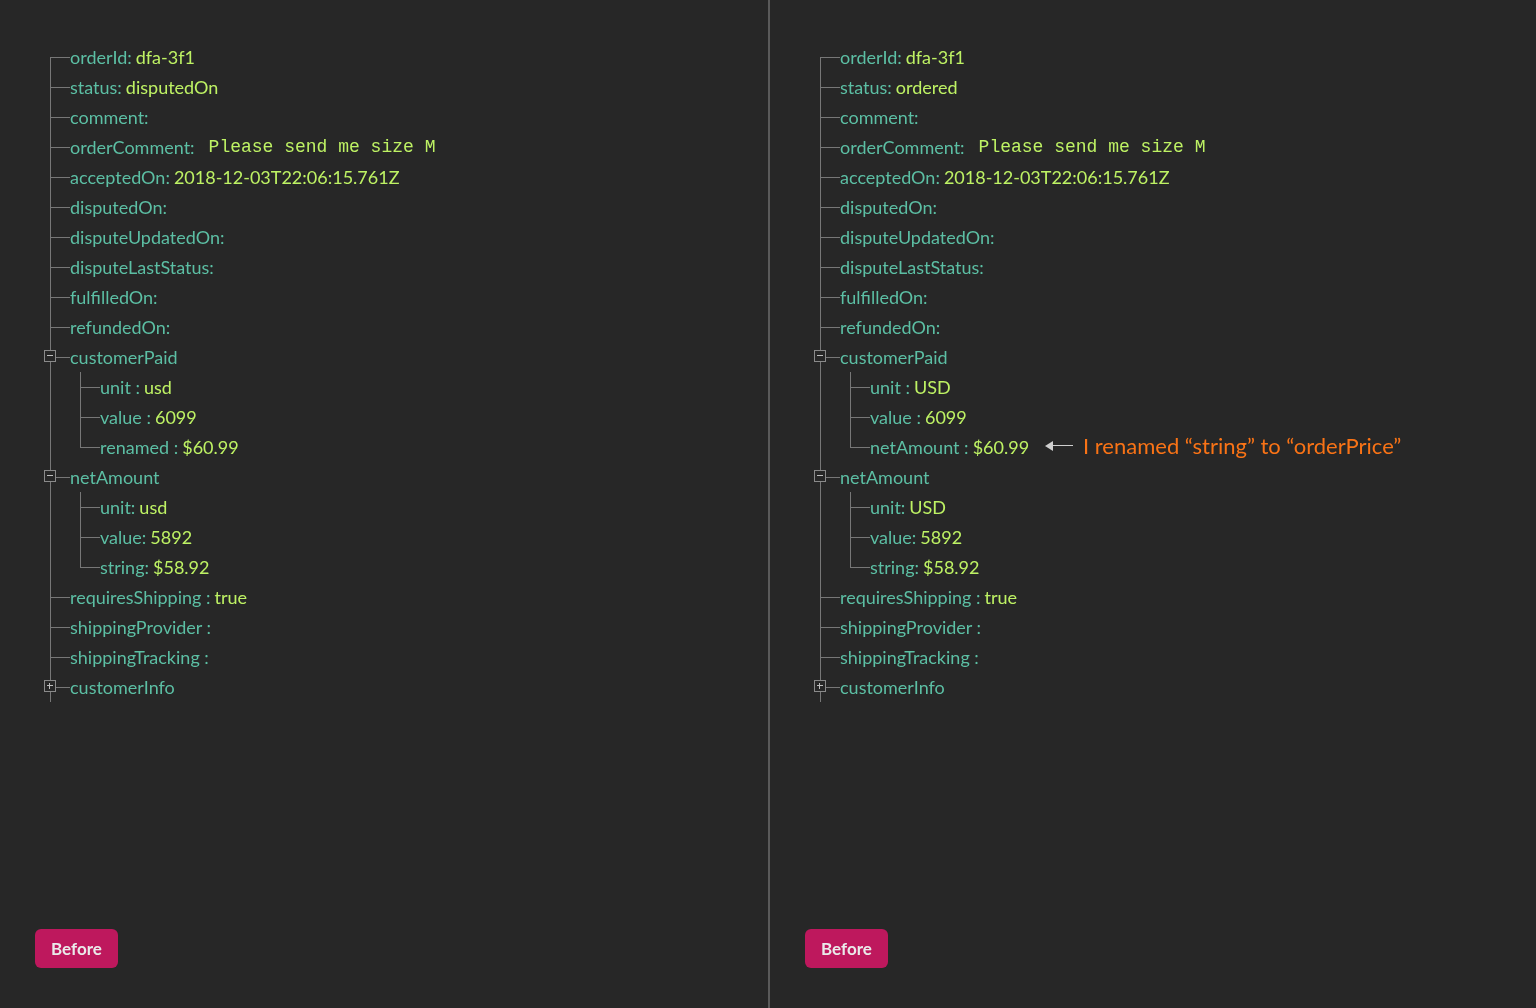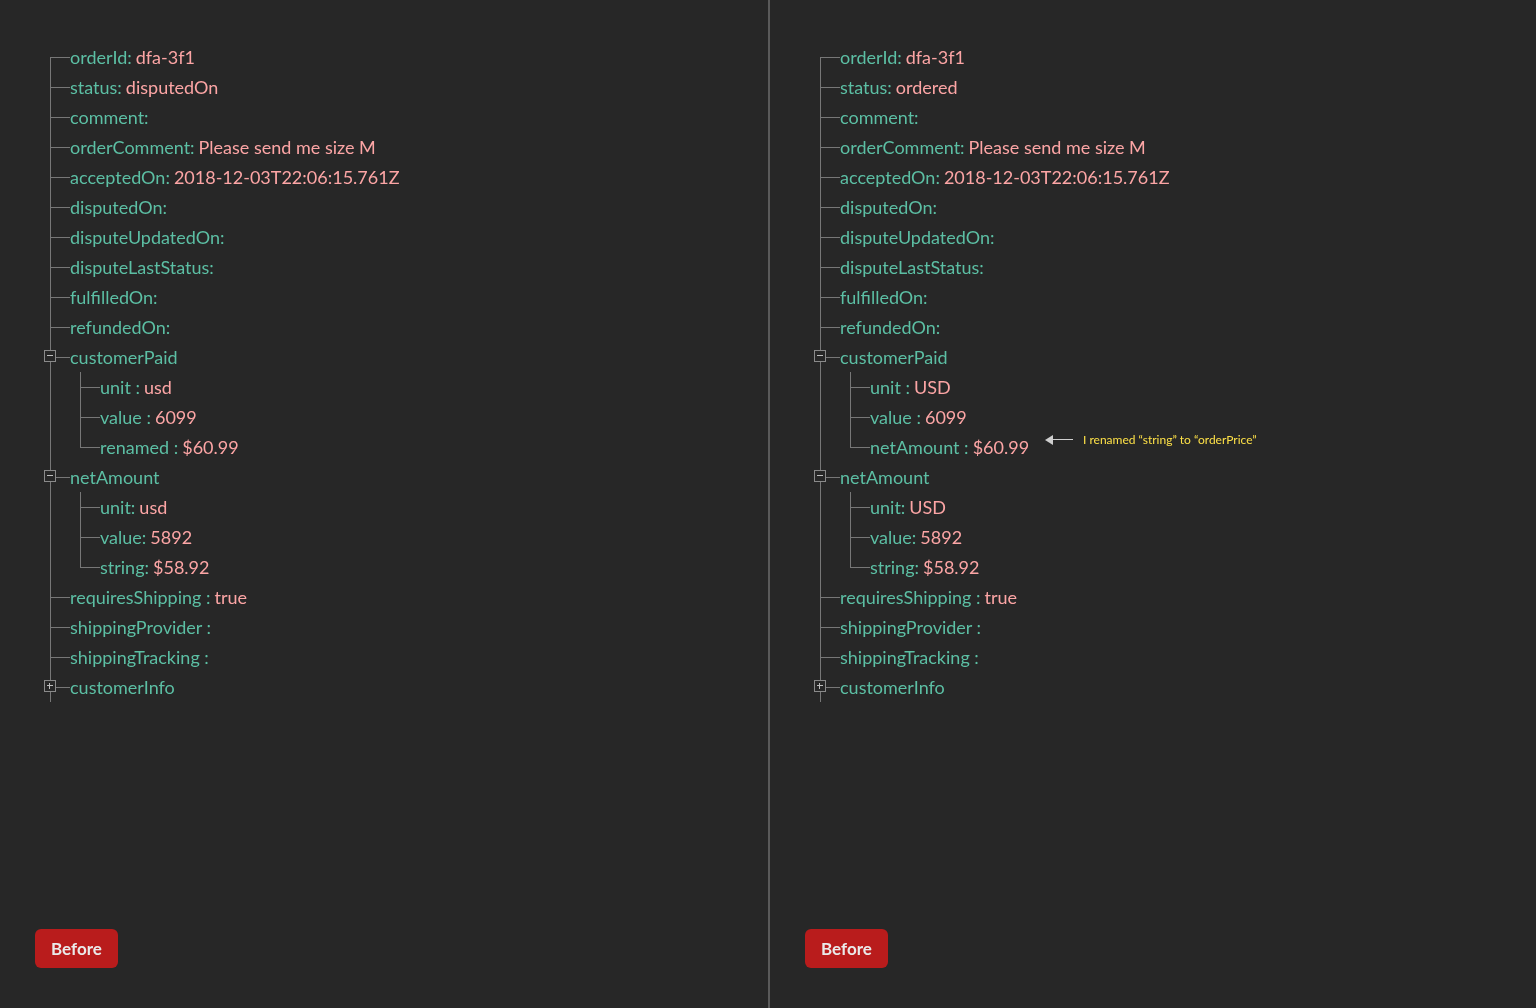--- a/index.html
+++ b/index.html
@@ -33,21 +33,21 @@
     bottom: 0;
     width: 2px;
     background: #5a5a5a;
   }
 
   
   .badge {
     position: absolute;
     left: 35px;
     bottom: 40px;
-    background: #b91c1c;
+    background: #be185d;
     color: #eaeaea;
     font-weight: 700;
     font-size: 17px;
     padding: 9px 16px;
     border-radius: 6px;
     user-select: none;
   }
 
   
   .tree {
@@ -56,22 +56,22 @@
     top: 42px;
     line-height: 30px;
   }
   .row {
     display: flex;
     align-items: center;
     height: 30px;
     white-space: nowrap;
   }
   .key   { color: #5cbfa4; } 
-  .val   { color: #fca5a5; margin-left: 4px; text-align: right; }
-  .val.gap { margin-left: 4px; } 
+  .val   { color: #bef264; margin-left: 4px; text-align: right; }
+  .val.gap { margin-left: 14px; font-family: Liberation Mono, monospace; } 
 
   
   .conn {
     display: inline-block;
     width: 30px;
     height: 30px;
     position: relative;
     flex-shrink: 0;
   }
   
@@ -126,22 +126,22 @@
   .exp.plus::after  { content: ""; position:absolute; left:2px; right:2px; top:4px; height:1px; background:#bdbdbd; }
   .exp.plus::before { content: ""; position:absolute; top:2px; bottom:2px; left:4px; width:1px; background:#bdbdbd; }
   
   .conn.box::after { left: 16px; }
 
   
   .annot {
     position: absolute;
     display: flex;
     align-items: center;
-    color: #fde047;
-    font-size: 12px;
+    color: #f97316;
+    font-size: 22px;
   }
   .annot .arrow {
     display: inline-block;
     margin-right: 10px;
     position: relative;
     width: 28px;
     height: 12px;
   }
   .annot .arrow::before {
     content: "";

